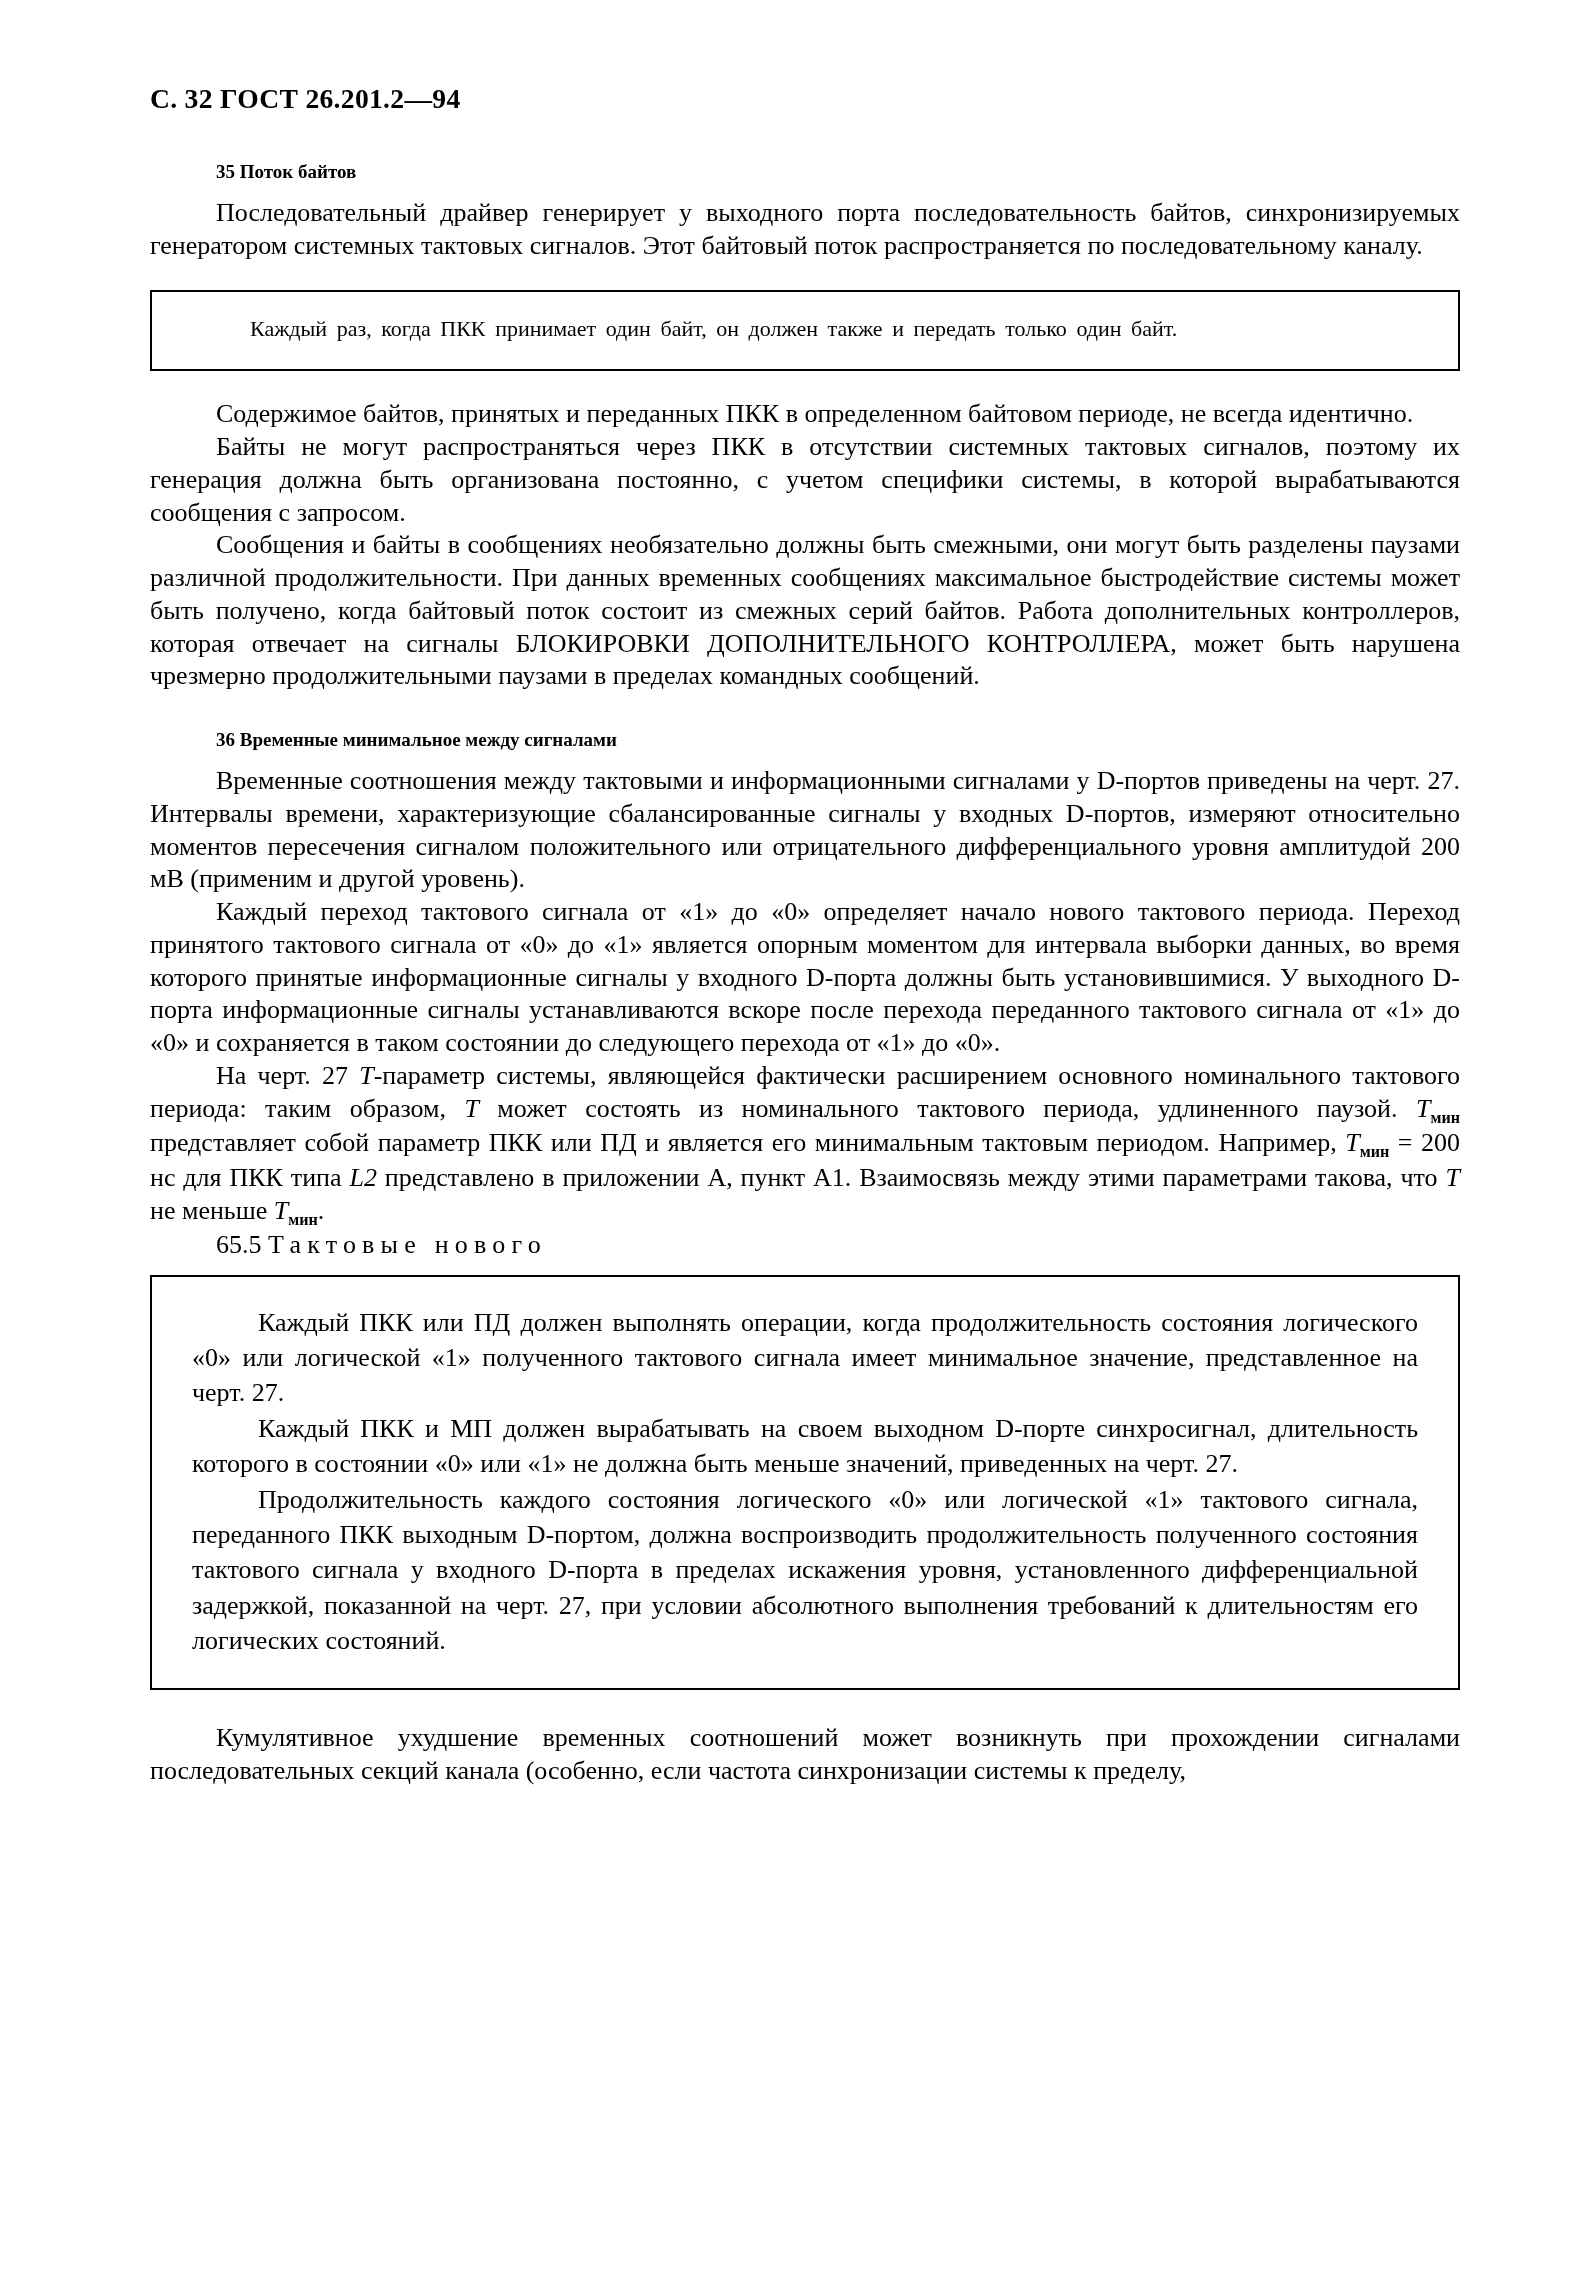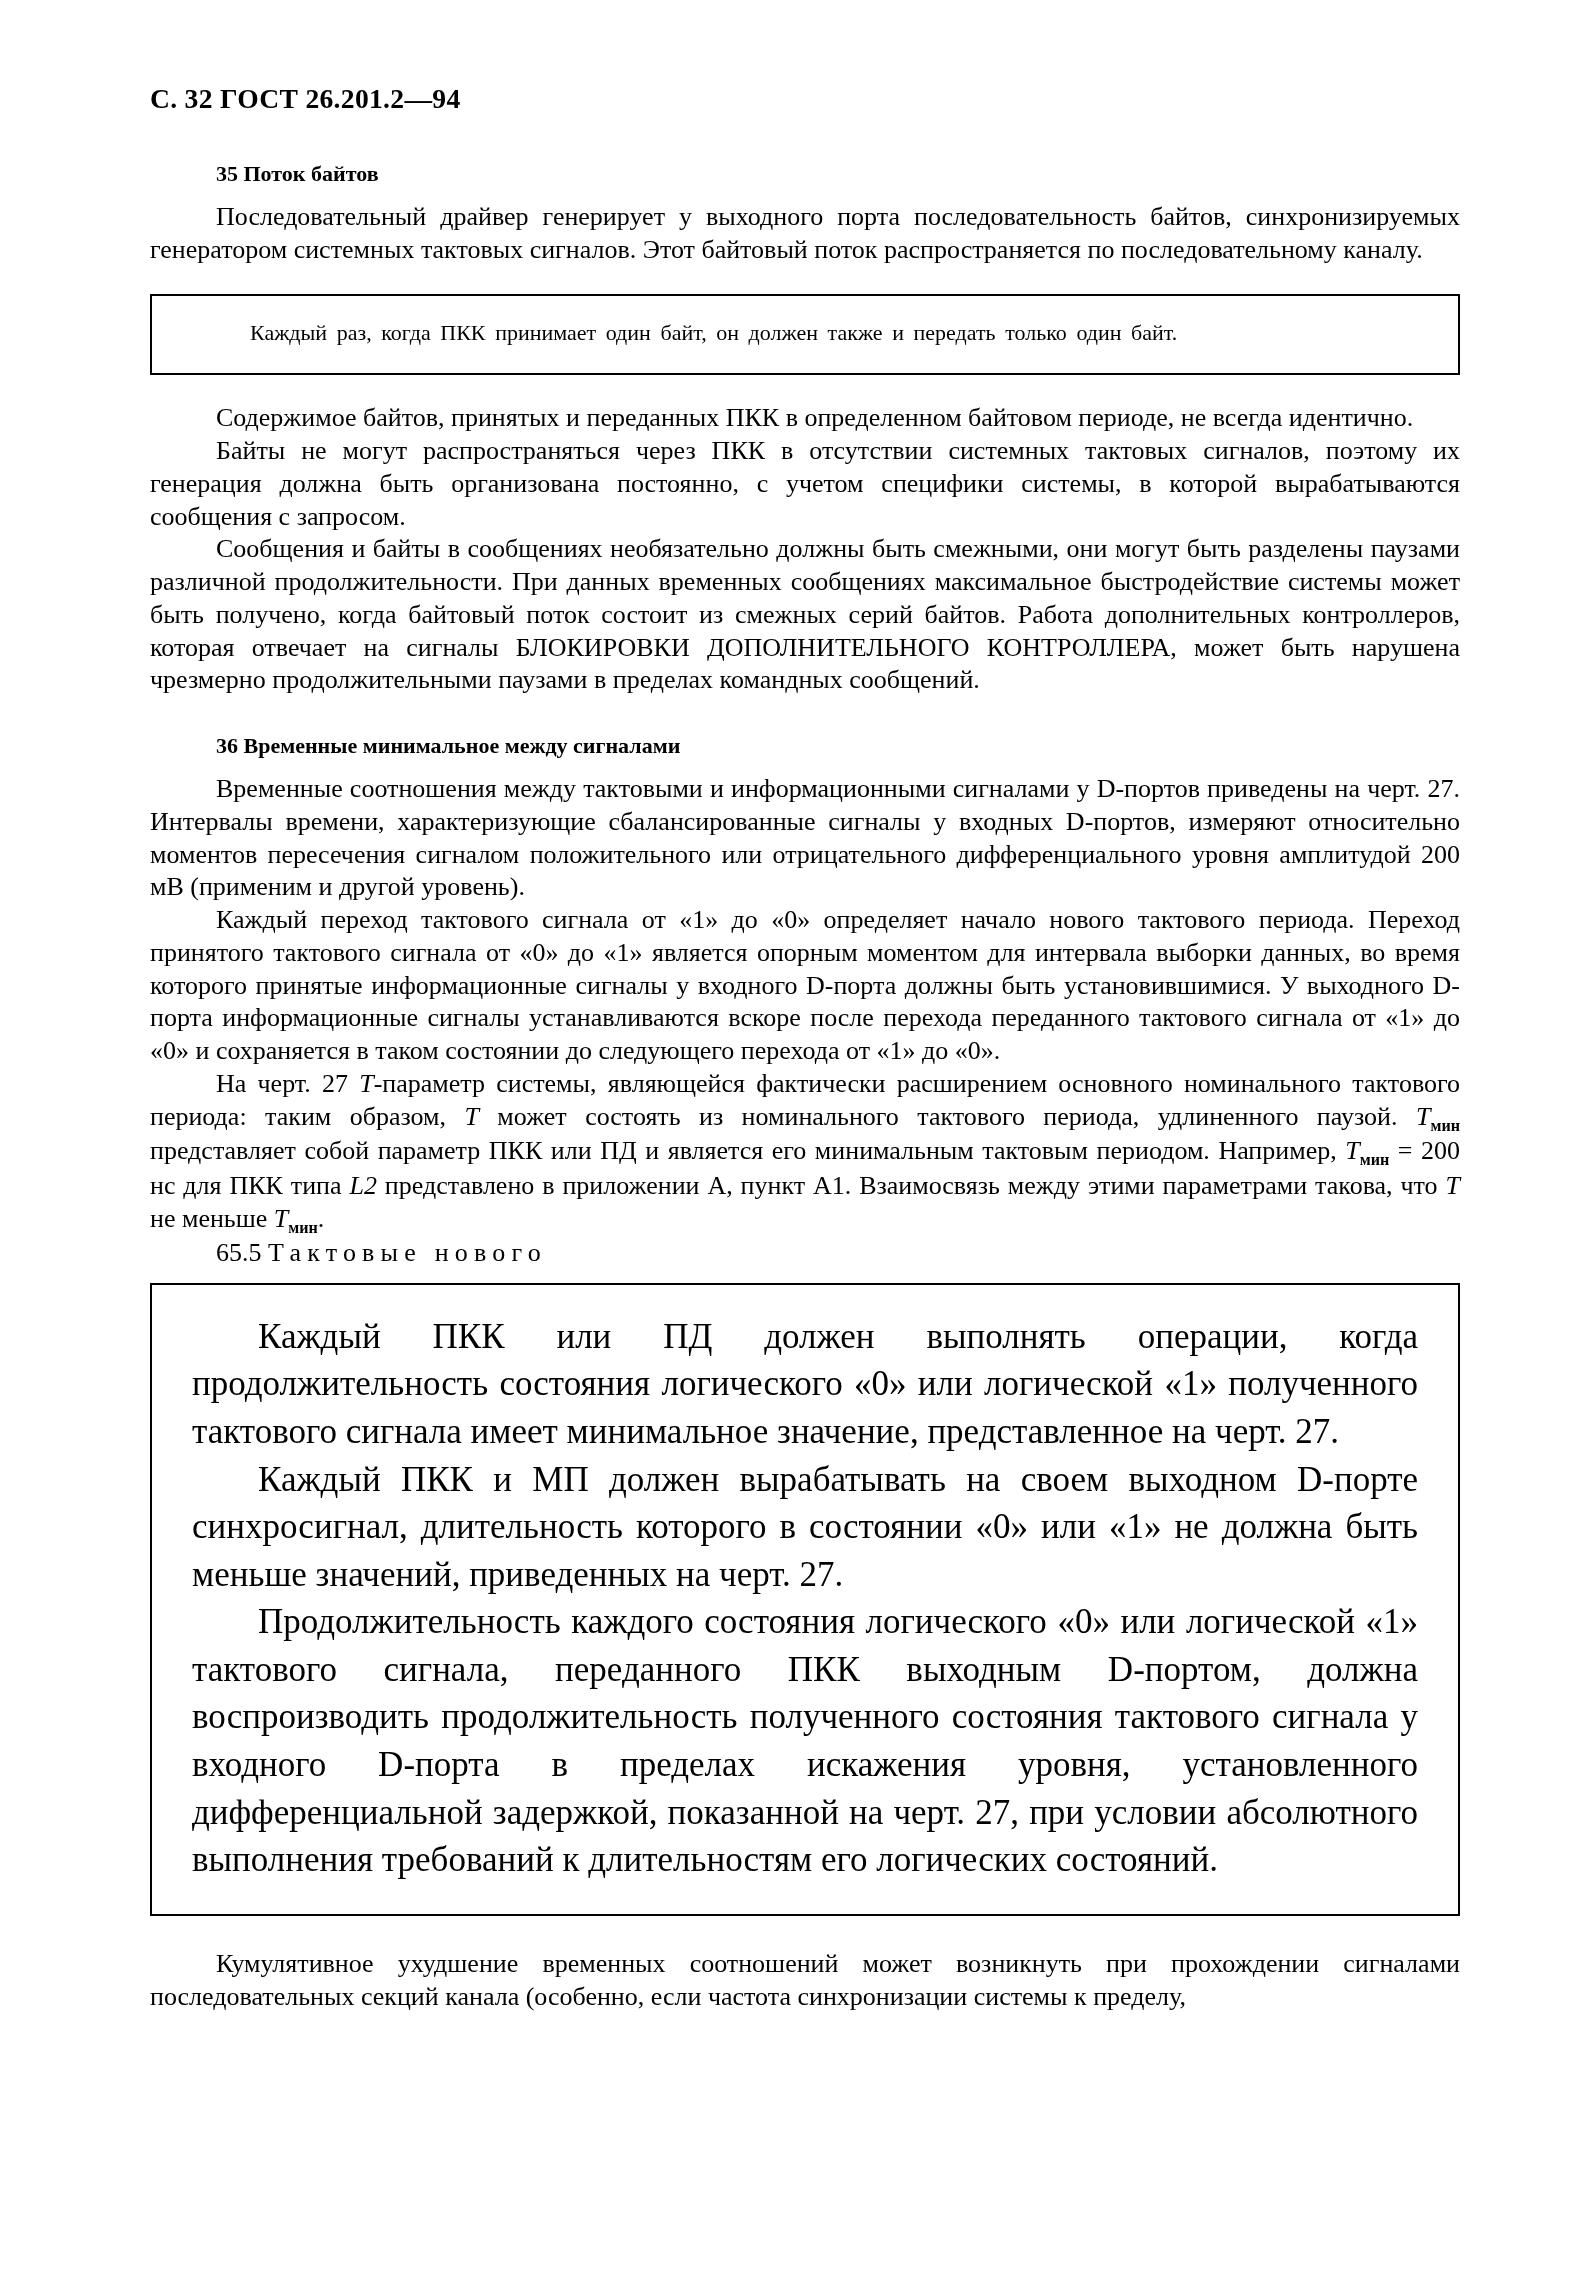--- a/index.html
+++ b/index.html
@@ -29,21 +29,21 @@
   }
   .page-header {
     font-family: "Liberation Serif", serif;
     font-size: 27.6px;
     font-weight: bold;
     letter-spacing: 0.3px;
     margin-bottom: 46px;
     white-space: nowrap;
   }
   .section-title {
-    font-size: 22px;
+    font-size: 19px;
     font-weight: bold;
     margin: 0 0 13.8px 0;
     padding-left: 66px;
   }
   p.body-text {
     font-size: 26px;
     line-height: 1.26;
     text-align: justify;
     margin: 0;
     text-indent: 66px;
@@ -69,21 +69,21 @@
   .boxed.spaced p {
     text-align: justify;
     word-spacing: 4.1px;
   }
   .boxed2 {
     border: 2.1px solid #000;
     padding: 27.6px 40px 30px 40px;
     margin: 15px 0 32px 0;
   }
   .boxed2 p {
-    font-size: 35px;
+    font-size: 26px;
     line-height: 1.36;
     text-align: justify;
     margin: 0;
     text-indent: 66px;
   }
   .spread-title {
     font-size: 26px;
     letter-spacing: 0px;
     padding-left: 66px;
     margin: 0;

